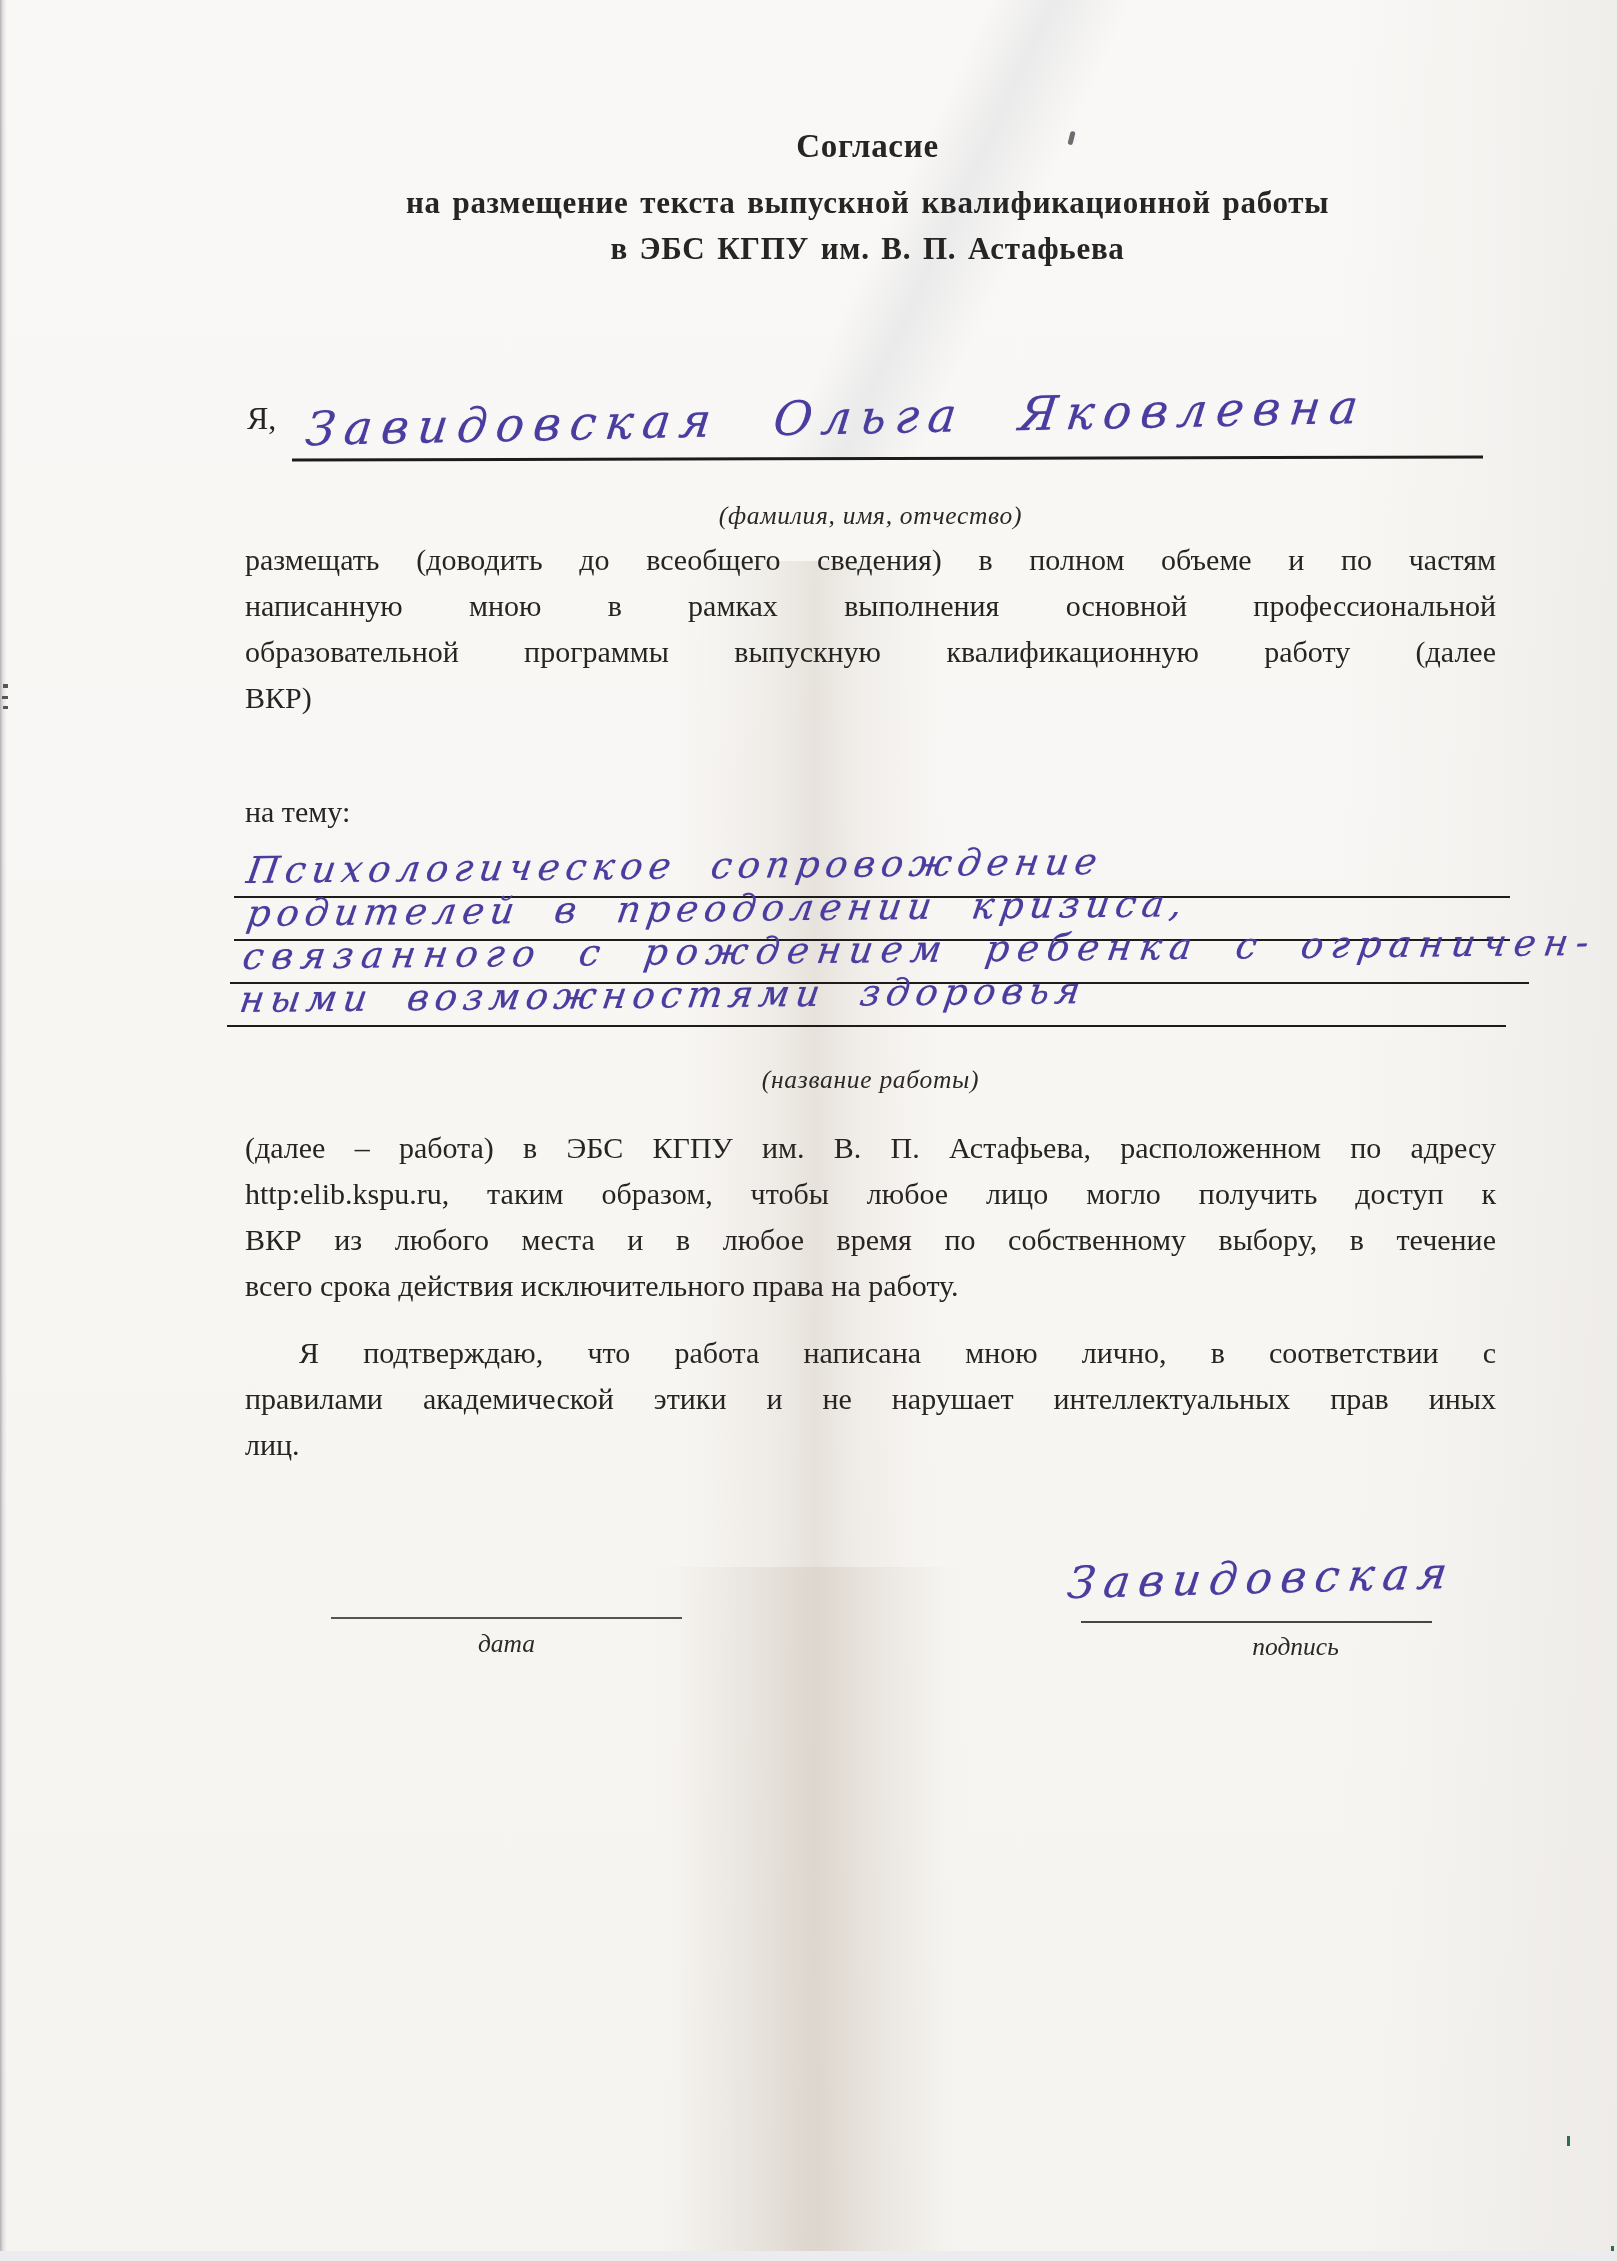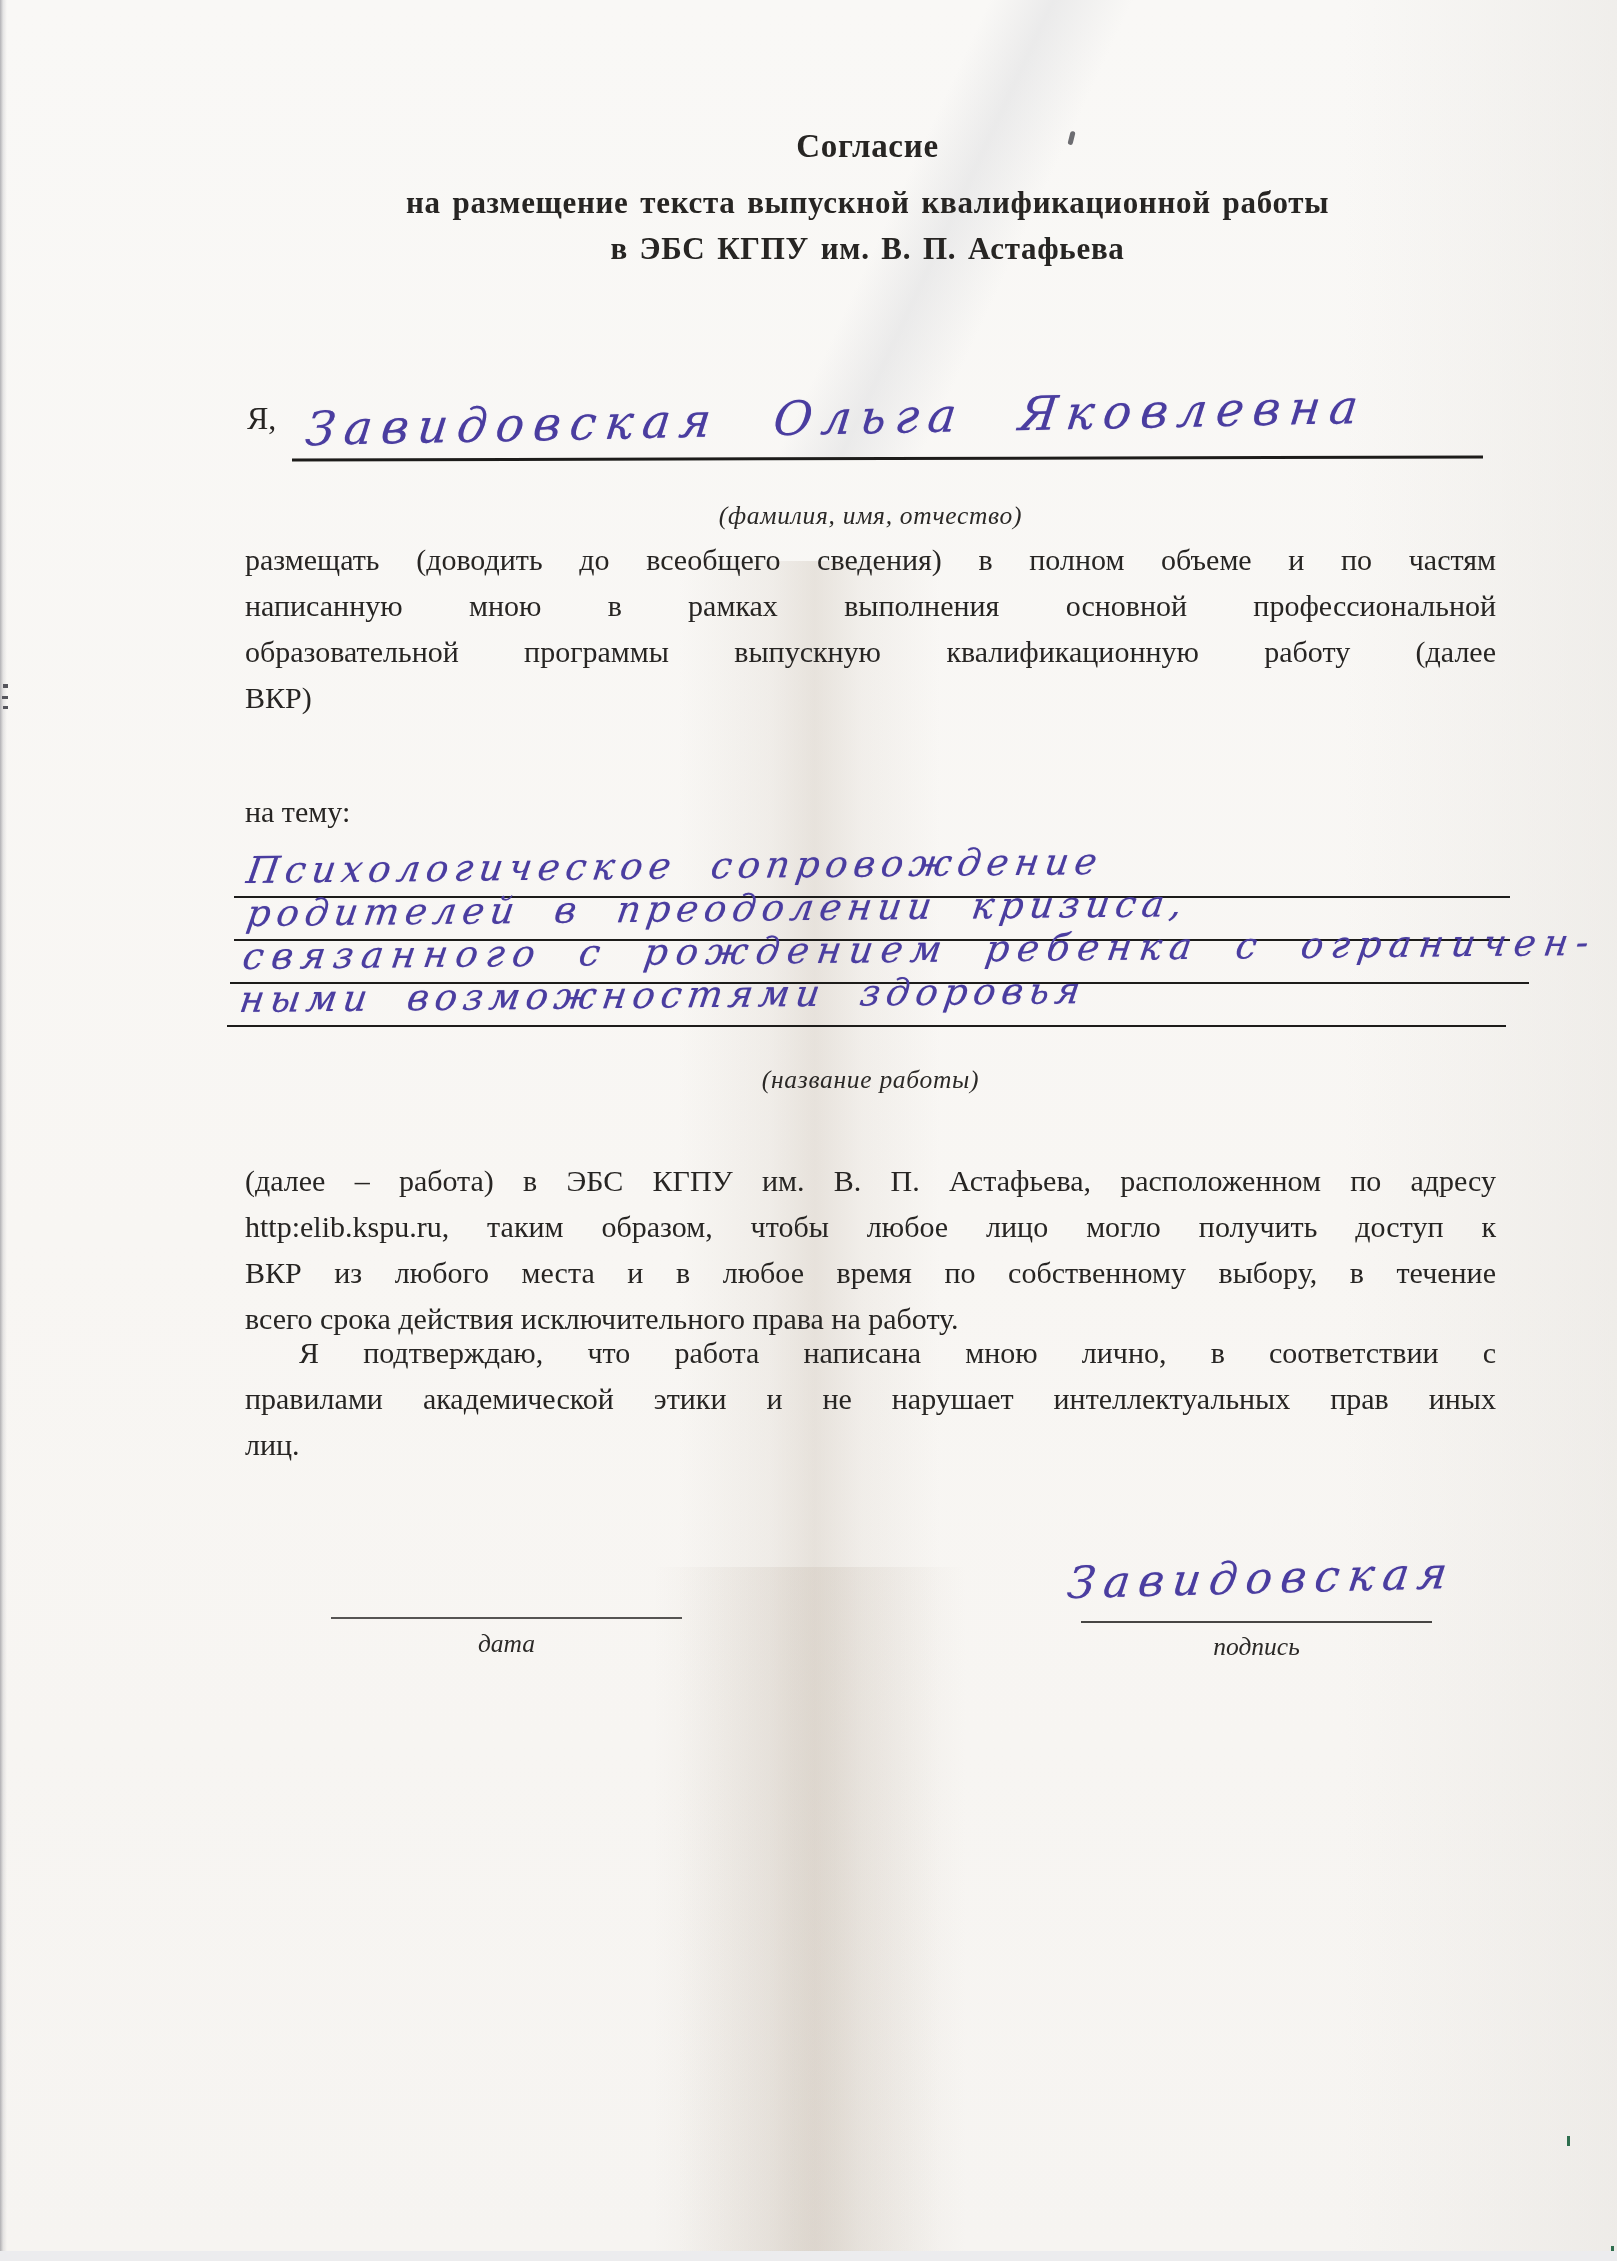--- a/index.html
+++ b/index.html
@@ -137,35 +137,35 @@
     <span class="hand hand-work">родителей в преодолении кризиса,</span>
   </div>
   <div class="rule-row" style="top:939px;height:43px;left:230px;width:1299px;">
     <span class="hand hand-work wide">связанного с рождением ребенка с ограничен-</span>
   </div>
   <div class="rule-row" style="top:982px;height:43px;left:227px;width:1279px;">
     <span class="hand hand-work">ными возможностями здоровья</span>
   </div>
   <div class="caption" style="top:1065px;">(название работы)</div>
 
-  <div class="typed para" style="top:1125px;margin-top:33px;">
+  <div class="typed para" style="top:1125px;">
     <div class="jline">(далее – работа) в ЭБС КГПУ им. В. П. Астафьева, расположенном по адресу</div>
     <div class="jline">http:elib.kspu.ru, таким образом, чтобы любое лицо могло получить доступ к</div>
     <div class="jline">ВКР из любого места и в любое время по собственному выбору, в течение</div>
     <div class="jline last">всего срока действия исключительного права на работу.</div>
   </div>
 
   <div class="typed para" style="top:1330px;">
     <div class="jline indent">Я подтверждаю, что работа написана мною лично, в соответствии с</div>
     <div class="jline">правилами академической этики и не нарушает интеллектуальных прав иных</div>
     <div class="jline last">лиц.</div>
   </div>
 
   <div class="date-line"></div>
   <div class="sig-caption" style="left:331px;top:1629px;width:351px;">дата</div>
 
   <div class="hand hand-sign">Завидовская</div>
   <div class="sign-line"></div>
-  <div class="sig-caption" style="left:1081px;top:1632px;width:351px;">подпись</div>
+  <div class="sig-caption" style="left:1120px;top:1632px;width:351px;">подпись</div>
 
   <div class="bottom-edge"></div>
 </div>
 
 
 </body></html>

